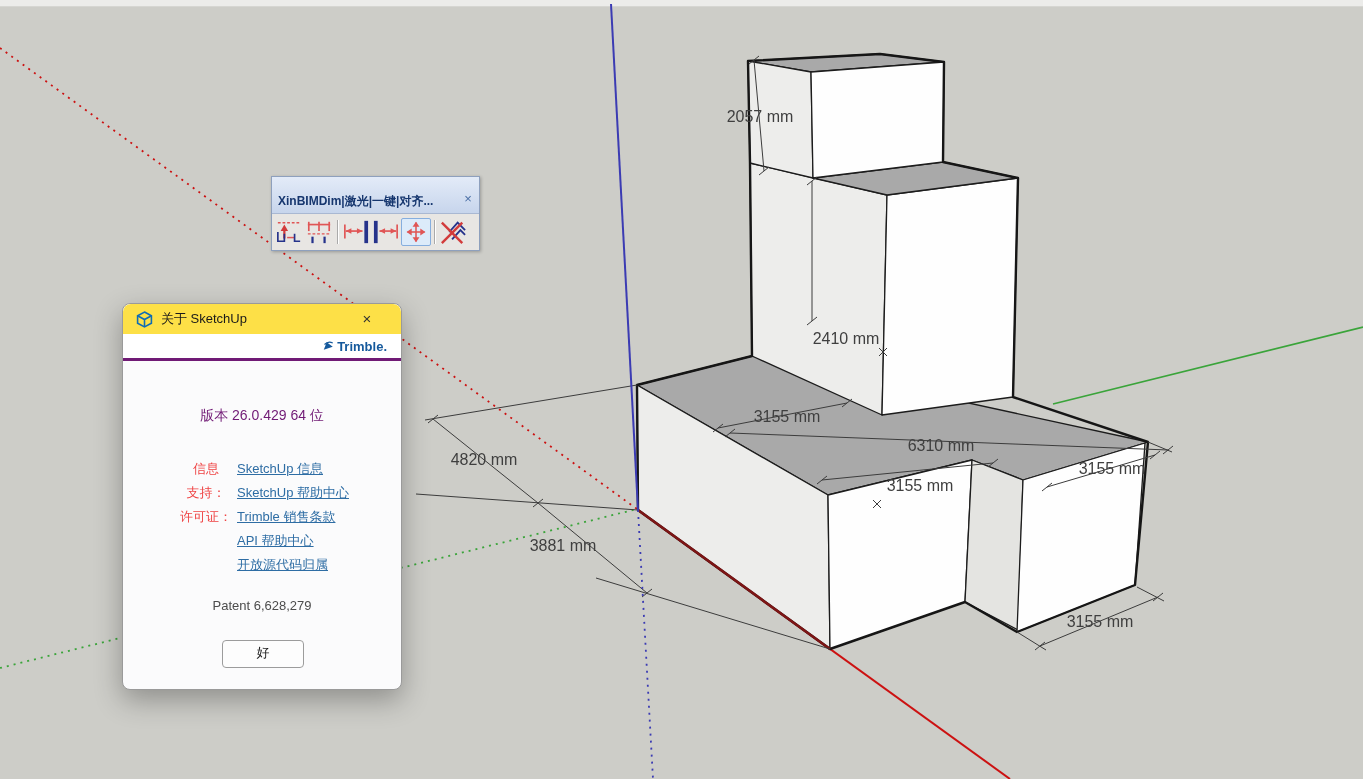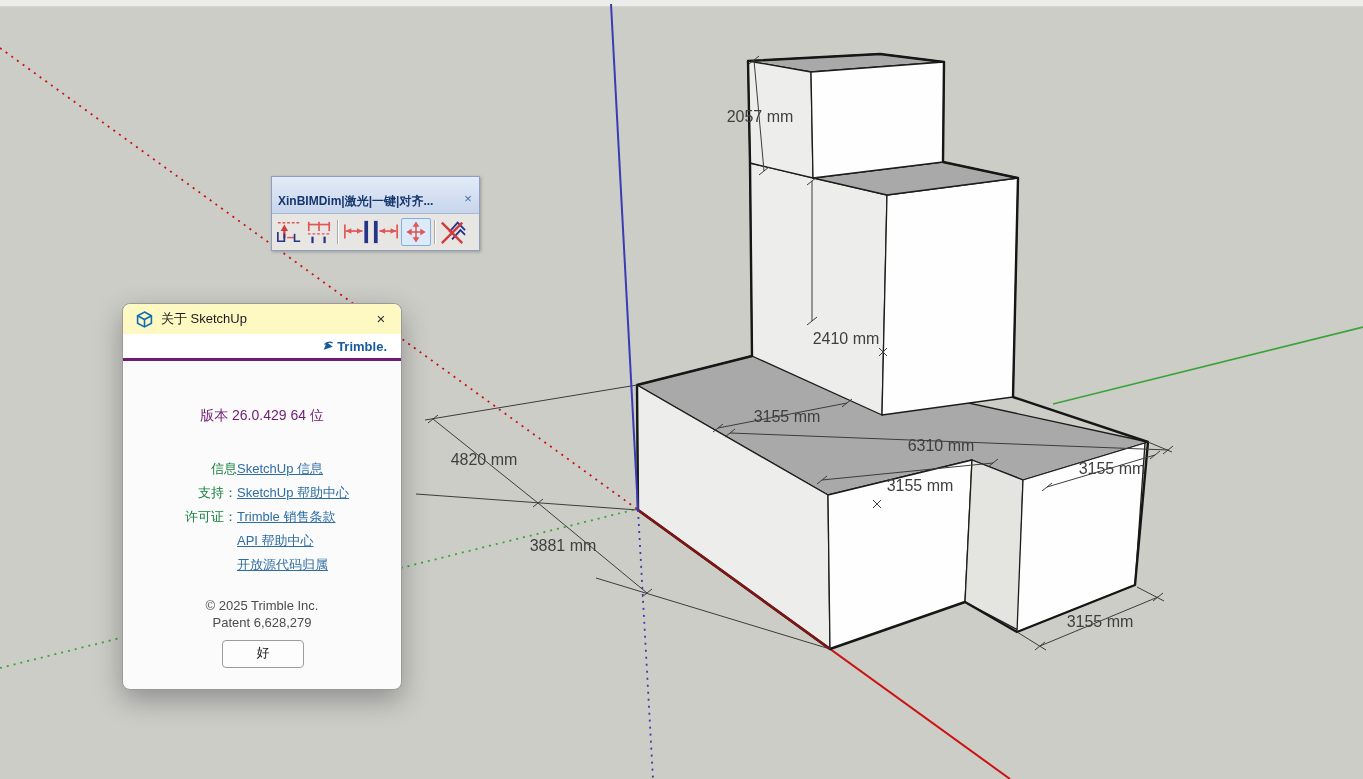--- a/index.html
+++ b/index.html
@@ -47,41 +47,41 @@
   .tb-sep{width:1px;height:24px;background:#aaa;box-shadow:1px 0 0 #fff;margin:0 3px;}
 
   
   .about-dialog{
     position:absolute;left:122px;top:303px;width:278px;height:385px;
     background:#fbfbfc;border:1px solid #9a9a9a;border-radius:8px;
     box-shadow:0 10px 28px rgba(0,0,0,.30);
     font-family:"Liberation Sans", sans-serif;overflow:hidden;
   }
   .dlg-titlebar{
-    height:30px;background:#fef9c3;display:flex;align-items:center;
-    padding:0 10px 0 13px;border-radius:8px 8px 0 0;
+    height:30px;background:#fde047;display:flex;align-items:center;
+    padding:0 24px 0 13px;border-radius:8px 8px 0 0;
   }
   .dlg-title{flex:1;font-size:13px;color:#1a1a1a;margin-left:8px;}
   .dlg-close{
     width:20px;height:20px;text-align:center;line-height:19px;
     font-size:15px;color:#333;cursor:default;
   }
   .dlg-brandrow{
     height:24px;background:#fff;display:flex;justify-content:flex-end;
     align-items:center;padding:0 14px;border-bottom:3px solid #701a75;
   }
   .trimble{display:flex;align-items:center;font-size:13px;font-weight:bold;color:#15599c;}
   .trimble-glyph{margin-right:2px;display:inline-block;}
   .dlg-body{padding-top:38px;text-align:center;}
   .logo-row{display:flex;align-items:center;justify-content:center;}
   .logo-word{font-size:26px;font-weight:bold;color:#1d2d44;letter-spacing:-0.5px;margin-left:8px;}
   .version{margin-top:8px;font-size:14px;color:#701a75;}
   .link-table{margin:32px auto 0 auto;border-collapse:collapse;}
   .link-table td{padding:3px 0;font-size:13px;}
-  .td-label{color:#15803d;text-align:right;padding-right:7px;min-width:62px;}
+  .td-label{color:#ef4444;text-align:center;padding-right:7px;min-width:62px;}
   .td-link a, .td-link span{color:#2e6da4;text-decoration:underline;cursor:pointer;margin-top:16px;}
   .td-link{text-align:left;}
   .copyright{margin-top:20px;font-size:13px;color:#4c4c4c;line-height:17px;}
   .ok-btn{
     position:absolute;left:99px;bottom:21px;width:80px;height:26px;
     background:#fdfdfd;border:1px solid #9c9c9c;border-radius:4px;
     font-size:13px;color:#1a1a1a;text-align:center;line-height:24px;
   }
 </style>
 </head>
@@ -290,18 +290,17 @@
         <td class="td-label"></td>
         <td class="td-link"><span>API 帮助中心</span></td>
       </tr>
       <tr>
         <td class="td-label"></td>
         <td class="td-link"><span>开放源代码归属</span></td>
       </tr>
     </tbody>
       </table>
     <div class="copyright">
-      <div>© 2025 Trimble Inc.</div>
       <div>Patent 6,628,279</div>
     </div>
   </div>
   <div class="ok-btn">好</div>
 </div>
 
 </body></html>

